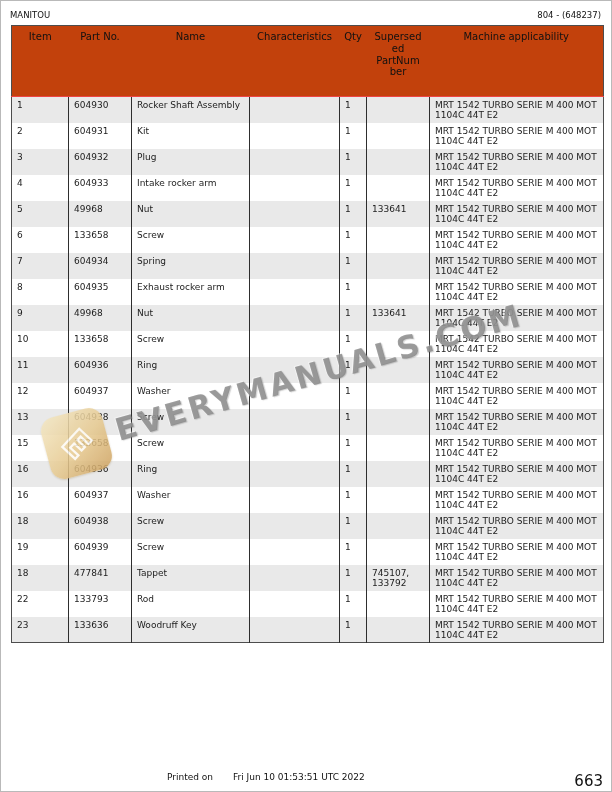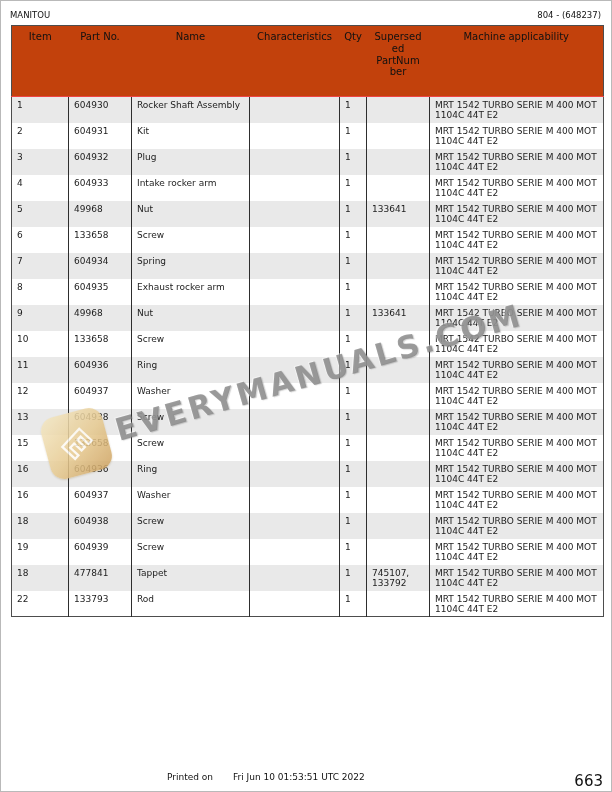--- a/index.html
+++ b/index.html
@@ -282,20 +282,30 @@
         <tr>
         <td>22</td>
         <td>133793</td>
         <td>Rod</td>
         <td></td>
         <td>1</td>
         <td></td>
         <td>MRT 1542 TURBO SERIE M 400 MOT
 1104C 44T E2</td>
       </tr>
+        <tr>
+        <td>23</td>
+        <td>133636</td>
+        <td>Woodruff Key</td>
+        <td></td>
+        <td>1</td>
+        <td></td>
+        <td>MRT 1542 TURBO SERIE M 400 MOT
+1104C 44T E2</td>
+      </tr>
       </tbody>
   </table>
 
   <div class="logo">
     <span class="logo-e">E</span>
   </div>
 
   <div class="watermark">EVERYMANUALS.COM</div>
 
   <div class="footer-printed">

